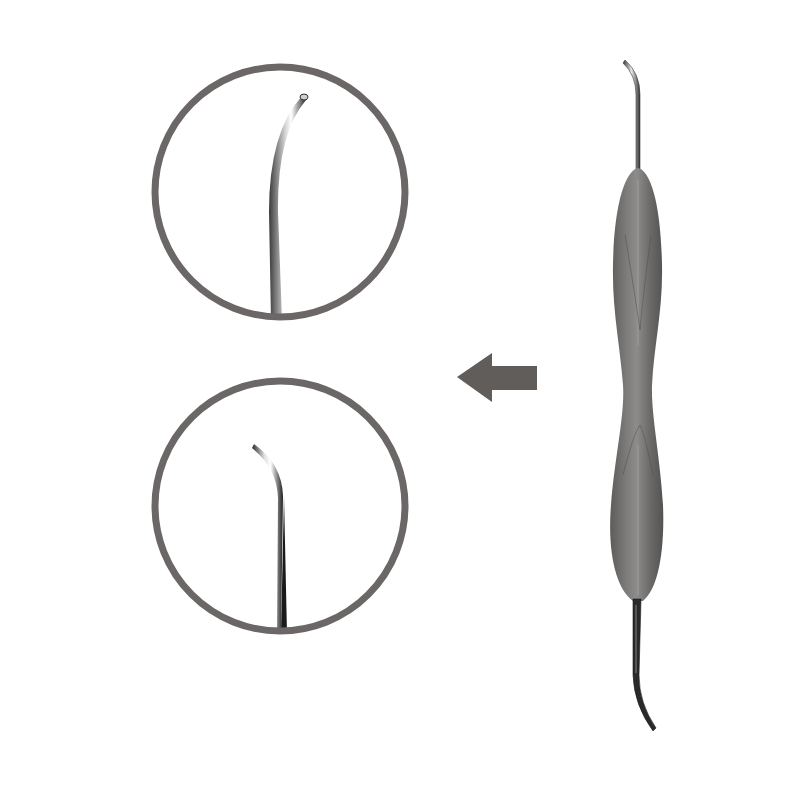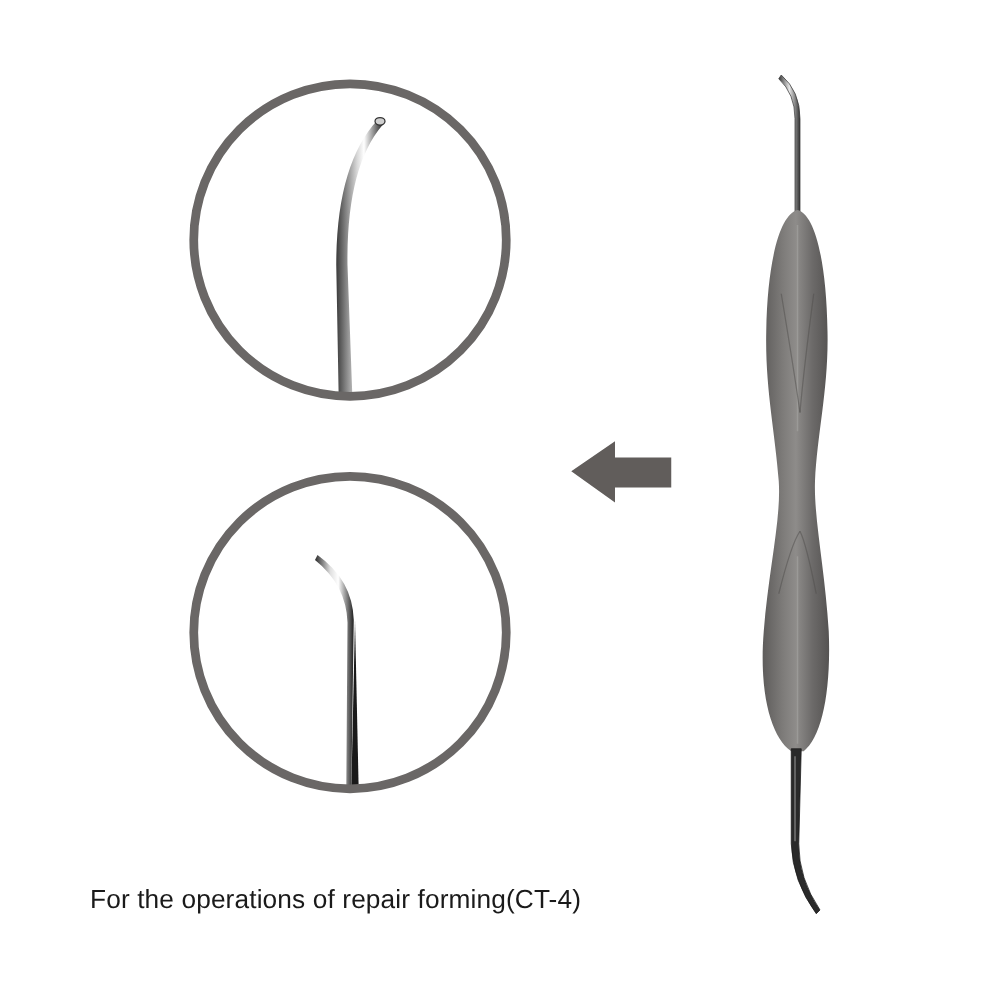--- a/index.html
+++ b/index.html
@@ -139,15 +139,14 @@
       <path d="M56 180 Q48 240 45 275" stroke="#4f4d4c" stroke-width="1" opacity="0.5" fill="none"></path>
       <path d="M43 390 L43 540" stroke="#a7a5a3" stroke-width="1.2" opacity="0.6" fill="none"></path>
       <path d="M28 420 Q38 380 45 370" stroke="#4f4d4c" stroke-width="1" opacity="0.5" fill="none"></path>
       <path d="M58 420 Q50 380 45 370" stroke="#4f4d4c" stroke-width="1" opacity="0.5" fill="none"></path>
 
       <path d="M38 544 L38 620 Q39 650 58 676 L61 673 Q44 648 44 620 L46 544 Z" fill="#2a2a2a" stroke="#1a1a1a" stroke-width="0.6"></path>
       <path d="M41 550 L41 618" stroke="#9a9a9a" stroke-width="0.8" fill="none"></path>
     </svg>
   </div>
 
-  <div class="caption">For the operations of repair forming(CT-4)</div>
 
 </div>
 
 </body></html>

